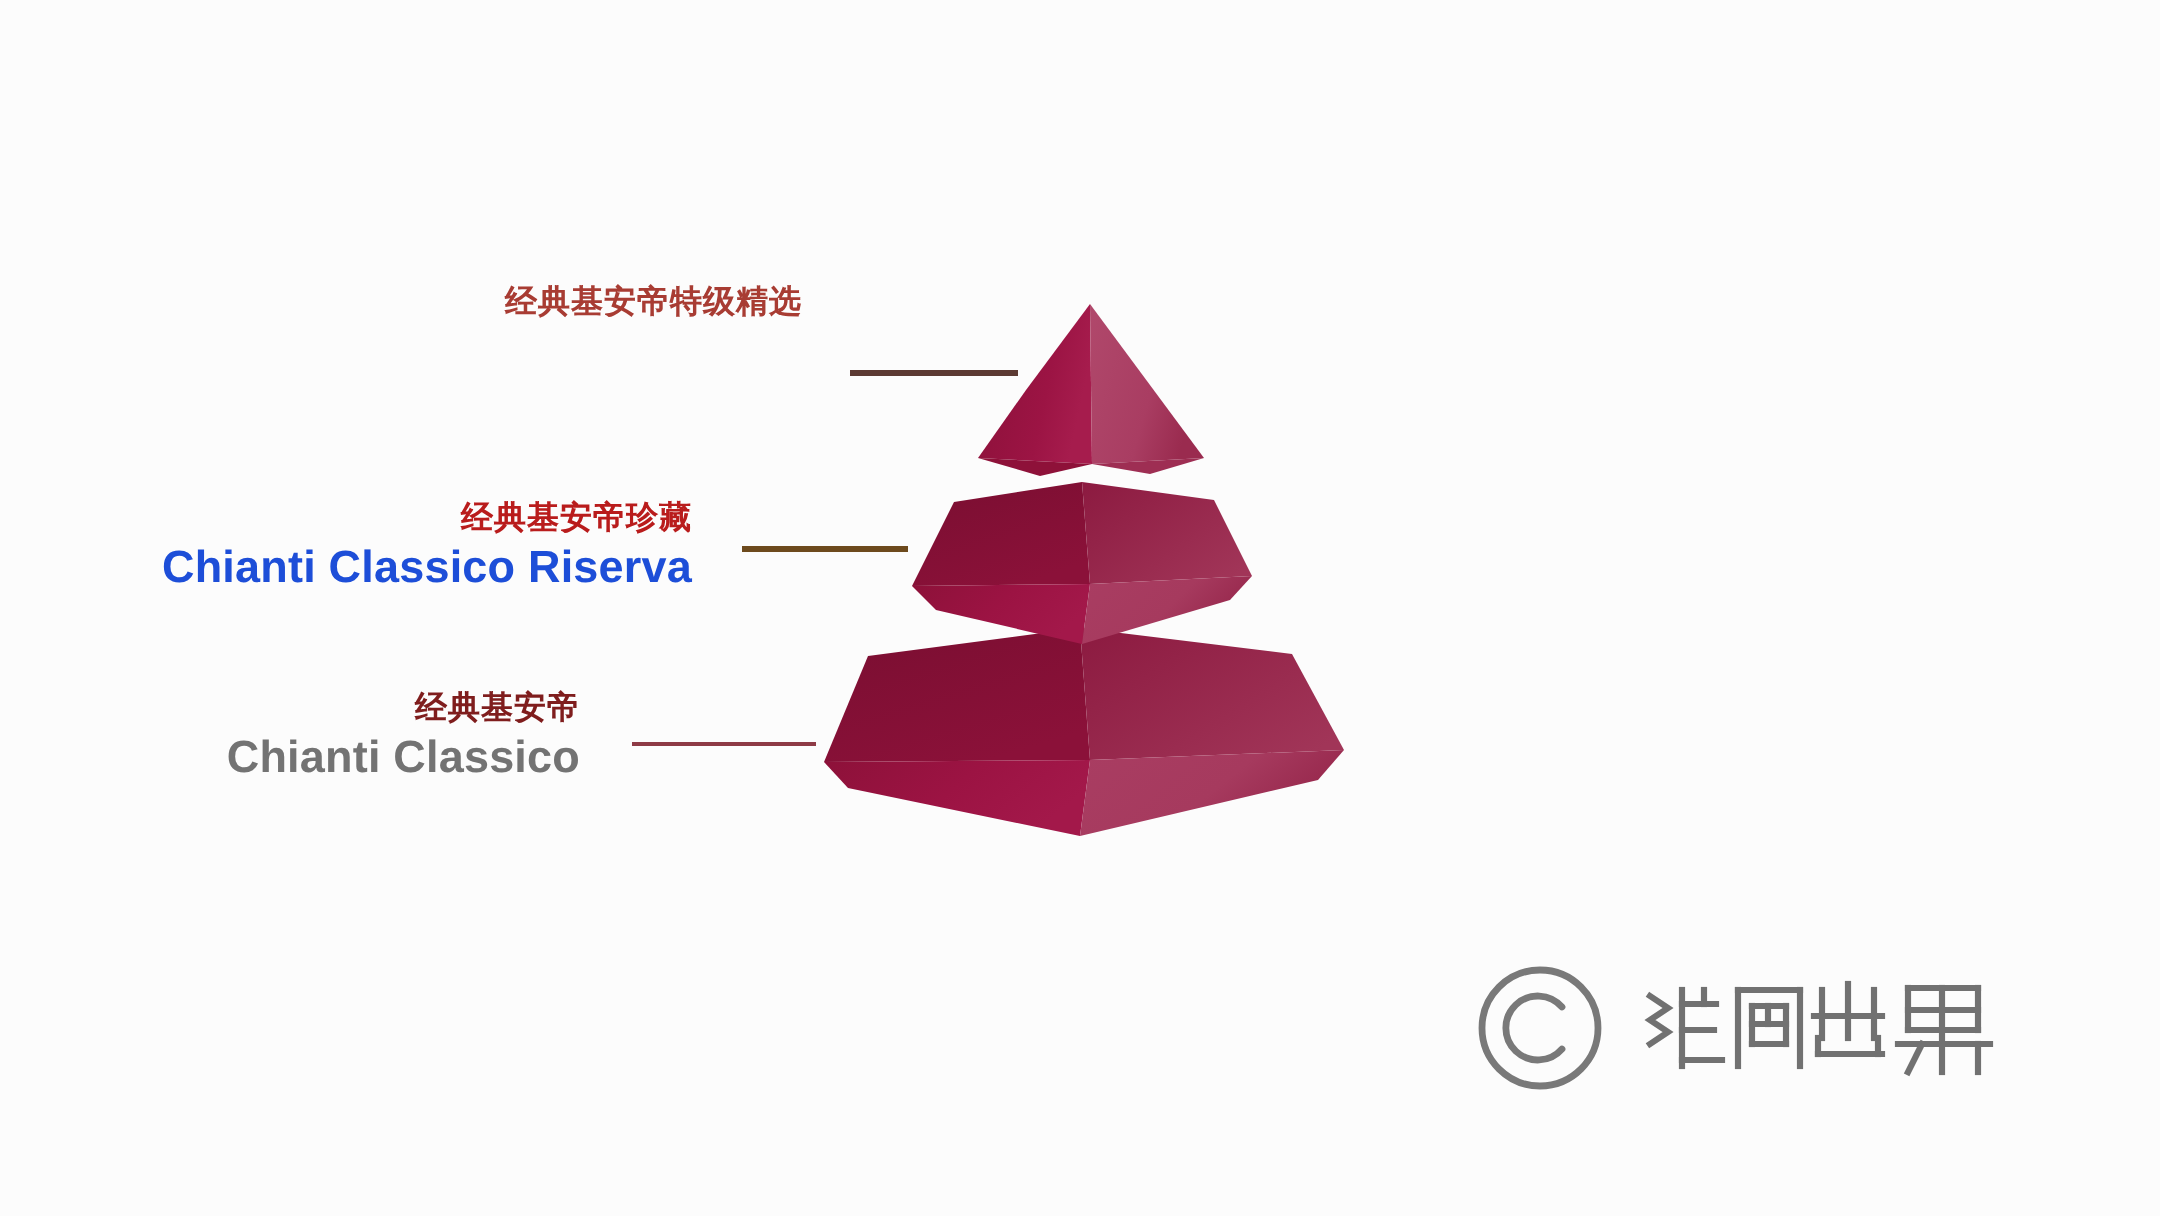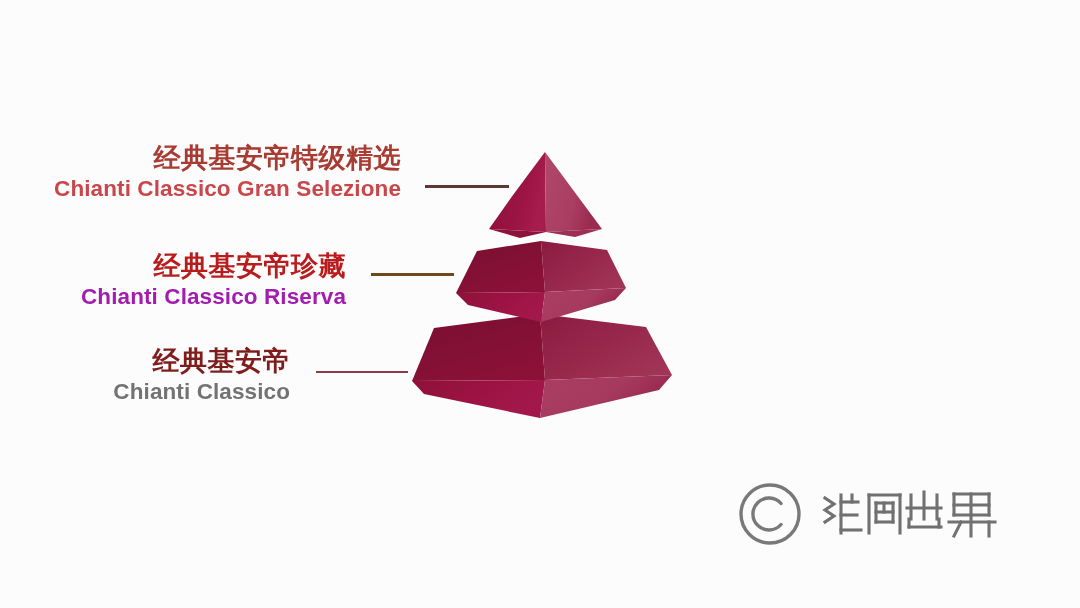--- a/index.html
+++ b/index.html
@@ -32,21 +32,21 @@
   }
 
   
   .label-group {
     position: absolute;
     text-align: right;
     line-height: 1.22;
     white-space: nowrap;
   }
   .label-cn {
-    font-size: 27px;
+    font-size: 16px;
     font-weight: bold;
     letter-spacing: 0.5px;
   }
   .label-en {
     font-size: 22.5px;
     font-weight: bold;
     letter-spacing: 0.1px;
   }
 
   #label-gran-selezione {
@@ -185,26 +185,25 @@
       <polygon points="546,232 602,229 575,237" fill="#9e2e53"></polygon>
     </g>
   </svg>
 
   <div class="leader-line" id="leader-1" style="border-top-color: rgb(92, 58, 51);"></div>
   <div class="leader-line" id="leader-2" style="border-top-color: rgb(109, 74, 29);"></div>
   <div class="leader-line" id="leader-3" style="border-top-color: rgb(142, 59, 70);"></div>
 
   <div class="label-group" id="label-gran-selezione">
     <div class="label-cn" style="color: rgb(168, 60, 51);">经典基安帝特级精选</div>
-    <div class="label-en" style="color: rgb(201, 70, 74);">Chianti Classico Gran Selezione</div>
   </div>
 
   <div class="label-group" id="label-riserva">
     <div class="label-cn" style="color: #b91c1c;">经典基安帝珍藏</div>
-    <div class="label-en" style="color: #a21caf;">Chianti Classico Riserva</div>
+    <div class="label-en" style="color: #1d4ed8;">Chianti Classico Riserva</div>
   </div>
 
   <div class="label-group" id="label-classico">
     <div class="label-cn" style="color: #7f1d1d;">经典基安帝</div>
     <div class="label-en" style="color: #737373;">Chianti Classico</div>
   </div>
 
   <div id="watermark">
     <svg id="copyright-icon" viewBox="0 0 66 66">
       <circle cx="33" cy="33" r="29" fill="none" stroke="#757575" stroke-width="3.4"></circle>

